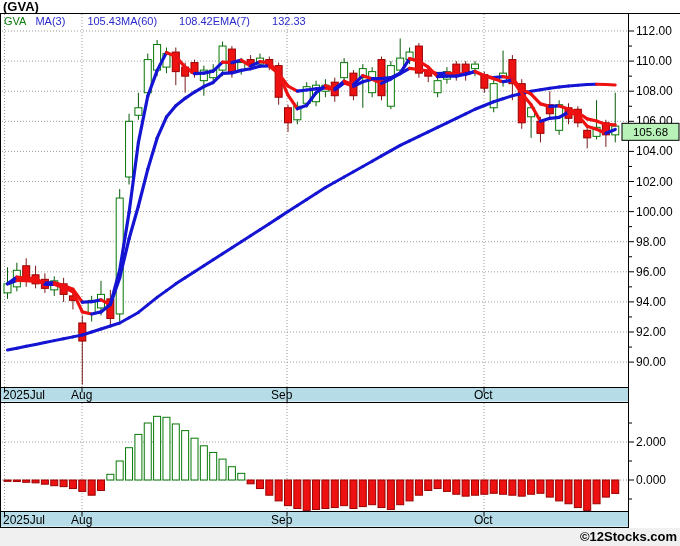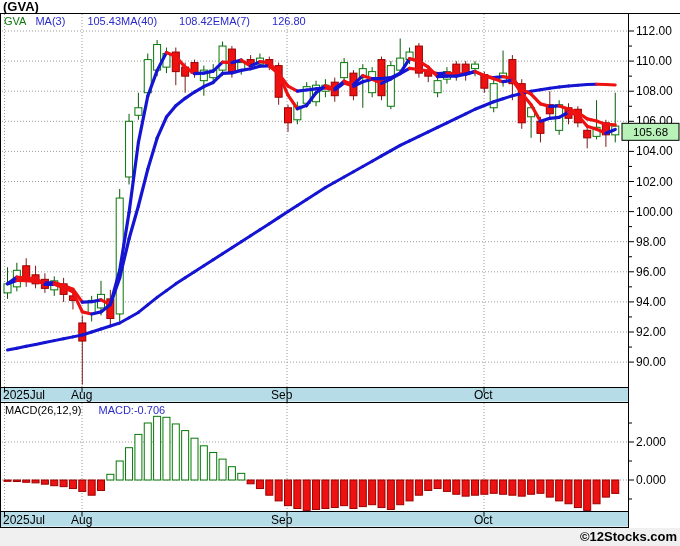--- a/index.html
+++ b/index.html
@@ -501,19 +501,15 @@
       <line x1="287" y1="387.5" x2="287" y2="392.5" stroke="#000" stroke-width="1"></line>
       <line x1="287" y1="511.5" x2="287" y2="516.5" stroke="#000" stroke-width="1"></line>
       <text x="474" y="398.5" font-size="12" text-anchor="start" fill="#000">Oct</text>
       <text x="474" y="523.5" font-size="12" text-anchor="start" fill="#000">Oct</text>
       <line x1="484" y1="387.5" x2="484" y2="392.5" stroke="#000" stroke-width="1"></line>
       <line x1="484" y1="511.5" x2="484" y2="516.5" stroke="#000" stroke-width="1"></line>
       <rect x="622" y="123.3159999999999" width="57" height="17" fill="#b8f2b8" stroke="#000" stroke-width="1"></rect>
       <text x="650.5" y="136.1159999999999" font-size="11.5" text-anchor="middle" fill="#000">105.68</text>
     </svg>
   <div class="title">(GVA)</div>
-  <div class="legend" id="legend"><span class="sym">GVA</span><span class="lbl">MA(3)</span><span class="val">105.43</span><span class="lbl">MA(40)</span><span class="val">108.42</span><span class="lbl">EMA(7)</span><span class="val">126.80</span></div>
-  <div class="macd-row">
-    <span class="m-lbl">MACD(26,12,9)</span>
-    <span class="m-val">MACD:-0.706</span>
-  </div>
+  <div class="legend" id="legend"><span class="sym">GVA</span><span class="lbl">MA(3)</span><span class="val">105.43</span><span class="lbl">MA(60)</span><span class="val">108.42</span><span class="lbl">EMA(7)</span><span class="val">132.33</span></div>
   <div class="watermark">©12Stocks.com</div>
 </div>
 
 </body></html>

